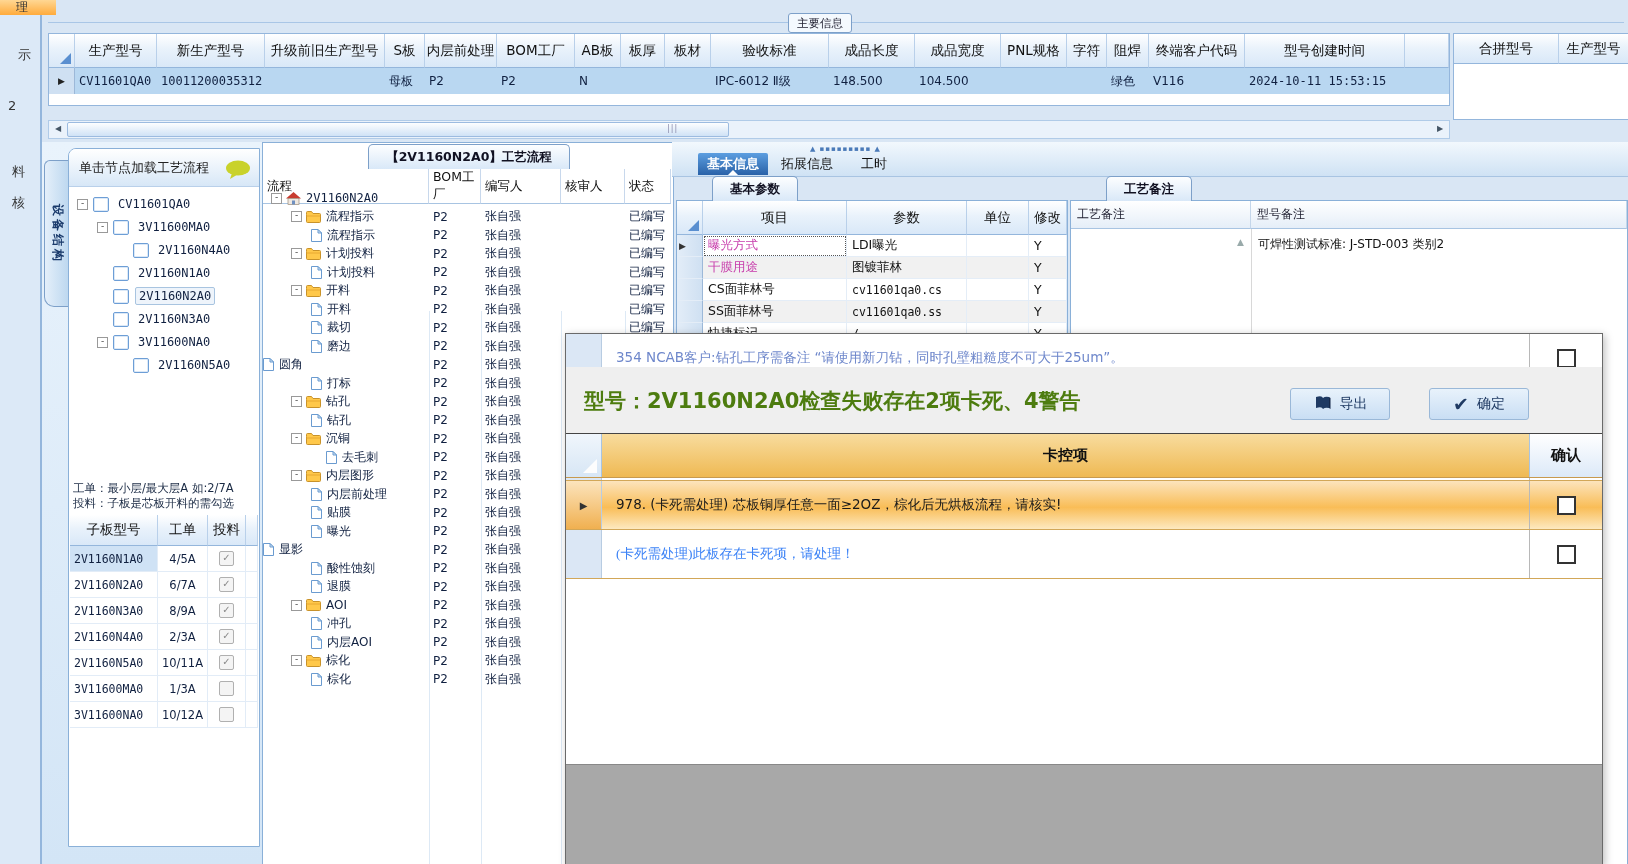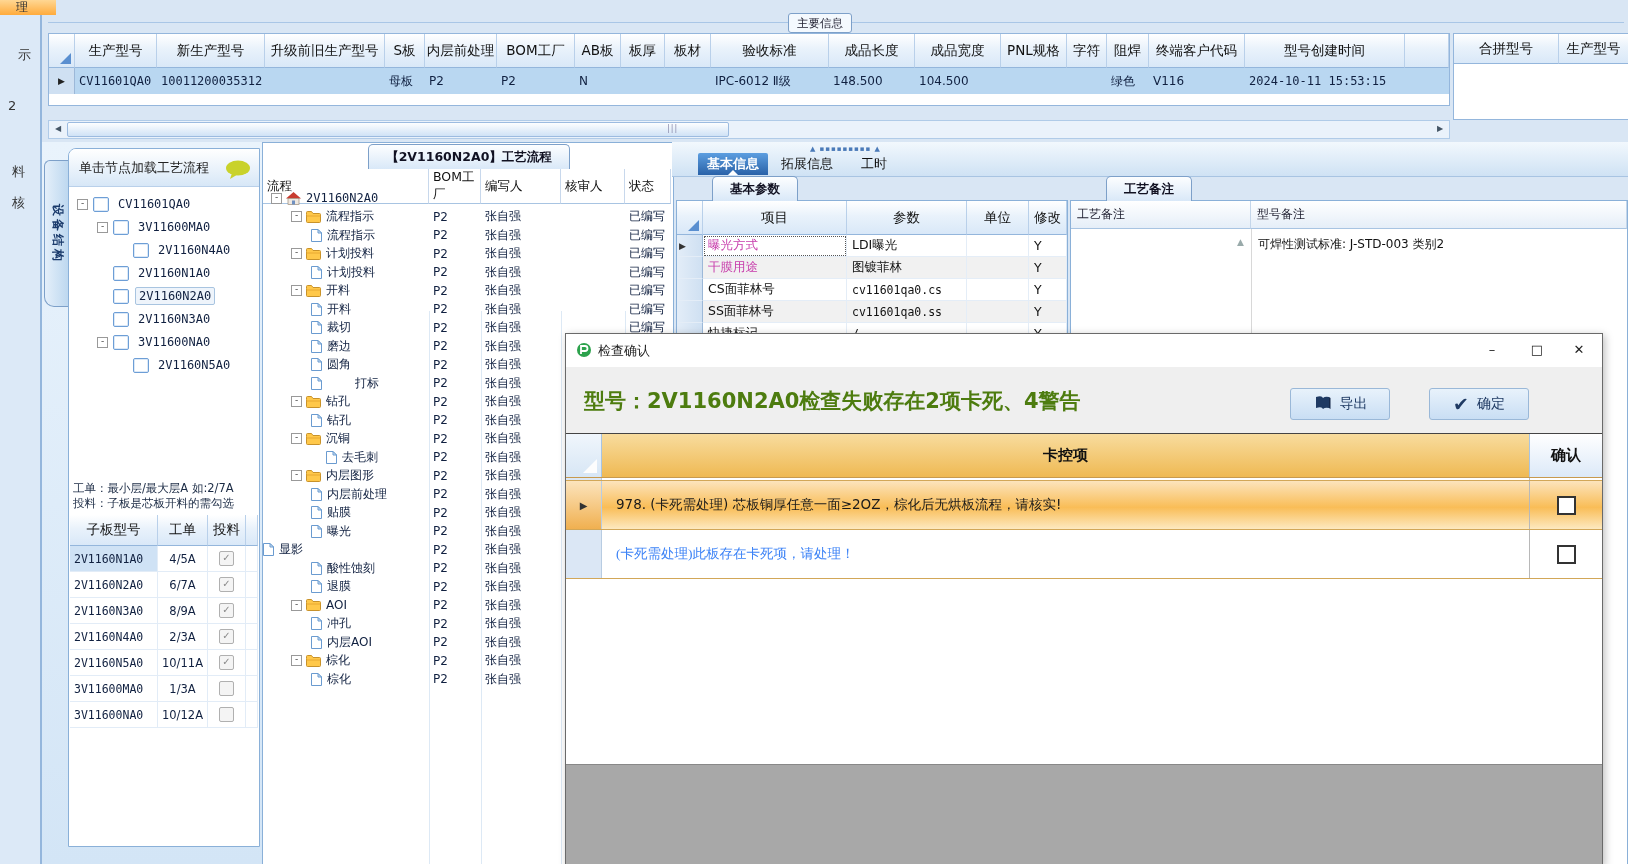--- a/index.html
+++ b/index.html
@@ -524,36 +524,36 @@
               </svg>
             </div>
             <div class="flabel">磨边</div>
           </div>
           <div class="fcell">P2</div>
           <div class="fcell">张自强</div>
           <div class="fcell"></div>
           <div class="fcell"></div>
         </div>
         <div class="frow">
-          <div class="fcell flow" style="padding-left: 48px;">
+          <div class="fcell flow" style="">
             <div class="ficon">
               <svg width="11" height="13">
                 <path d="M0.5 0.5 h6.5 l3.5 3.5 v8.5 h-10 z" fill="#fff" stroke="#6a9bd0"></path>
                 <path d="M7 0.5 l3.5 3.5 h-3.5 z" fill="#cfe2f5" stroke="#6a9bd0"></path>
               </svg>
             </div>
             <div class="flabel">圆角</div>
           </div>
           <div class="fcell">P2</div>
           <div class="fcell">张自强</div>
           <div class="fcell"></div>
           <div class="fcell"></div>
         </div>
         <div class="frow">
-          <div class="fcell flow" style="padding-left: 48px; gap: 28px;">
+          <div class="fcell flow" style="padding-left: 48px;">
             <div class="ficon">
               <svg width="11" height="13">
                 <path d="M0.5 0.5 h6.5 l3.5 3.5 v8.5 h-10 z" fill="#fff" stroke="#6a9bd0"></path>
                 <path d="M7 0.5 l3.5 3.5 h-3.5 z" fill="#cfe2f5" stroke="#6a9bd0"></path>
               </svg>
             </div>
             <div class="flabel">打标</div>
           </div>
           <div class="fcell">P2</div>
           <div class="fcell">张自强</div>
@@ -875,32 +875,20 @@
       <div class="rhcell">型号备注</div>
     </div>
     <div id="remark-body">
       <div id="remark-divider"></div>
       <div id="remark-uparrow">▲</div>
       <div id="model-remark">可焊性测试标准: J-STD-003 类别2</div>
     </div>
   </div>
 
   <div id="dialog">
-    <div id="dlg-titlebar">
-      <span id="dlg-icon">
-        <svg width="16" height="16">
-            <circle cx="8" cy="8" r="7" fill="#2ca24c"></circle>
-            <path d="M5 12 V4 h4 a2.5 2.5 0 0 1 0 5 h-4" fill="none" stroke="#fff" stroke-width="1.8"></path>
-          </svg>
-      </span>
-      <span id="dlg-title">检查确认</span>
-      <span class="wc" style="right:95px;">–</span>
-      <span class="wc" style="right:50px;">□</span>
-      <span class="wc" style="right:8px;">✕</span>
-    </div>
     <div id="dlg-head">
       <div id="dlg-heading">型号：2V1160N2A0检查失败存在2项卡死、4警告</div>
       <button class="dlg-btn" id="btn-export">
         <span>
           <svg width="19" height="16">
               <path d="M3 2 q6 -2 7 1 v11 q-1 -3 -7 -1 z" fill="#1f3a63"></path>
               <path d="M10 3 q2 -2 6 -1 v11 q-4 -1 -6 1 z" fill="#1f3a63"></path>
               <path d="M16 2 l1.5 1 v11 l-1.5 -1 z" fill="#16294a"></path>
             </svg>
         </span>

